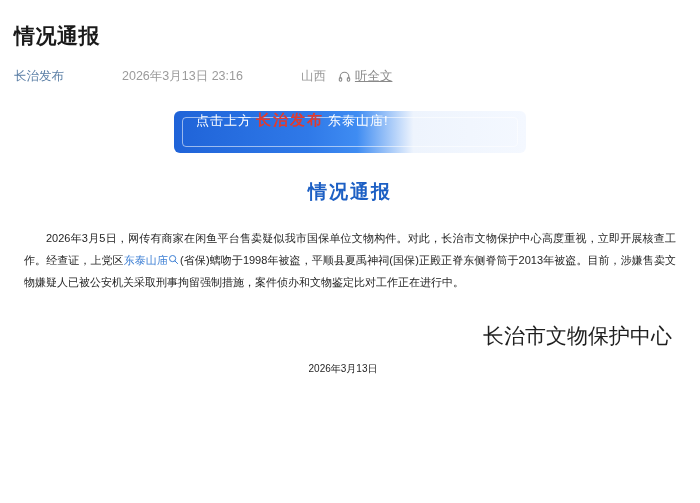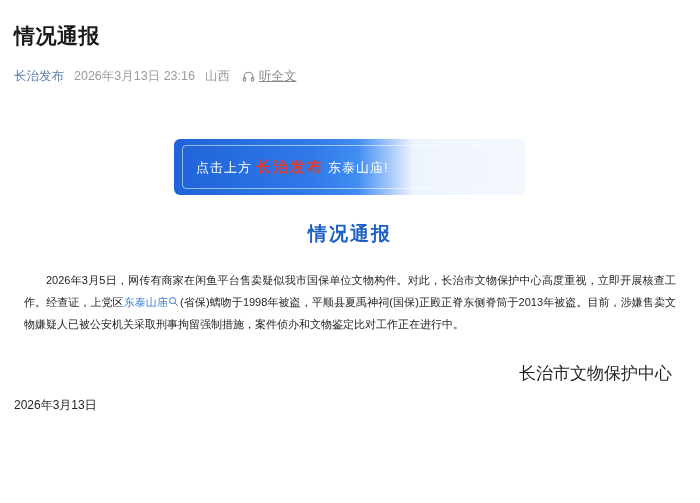--- a/index.html
+++ b/index.html
@@ -37,20 +37,21 @@
     color: #9b9b9b;
     height: 18px;
   }
   .meta-source {
     color: #5b7fa6;
     margin-right: 10px;
   }
   .meta-item {
     margin-right: 10px;
     white-space: nowrap;
+    margin-left: 48px;
   }
   .meta-listen {
     display: flex;
     align-items: center;
     color: #8a8a8a;
     margin-left: 2px;
     text-decoration: underline;
   }
   .headphone-icon {
     display: inline-block;
@@ -62,27 +63,26 @@
   .headphone-icon svg { display: block; }
 
   .banner-wrap {
     margin-top: 26px;
     display: flex;
     justify-content: center;
   }
   .banner {
     position: relative;
     width: 352px;
-    height: 56px;
+    height: 42px;
     background: linear-gradient(90deg, #1f63d8 0%, #2f79e8 38%, #3f8cf2 52%, #eef4fd 68%, #f4f8ff 100%);
     border-radius: 6px;
     overflow: hidden;
     display: flex;
-    align-items: center;
-    margin-top: 28px;
+    align-items: flex-start;
   }
   .banner-inner {
     position: absolute;
     left: 8px;
     top: 6px;
     right: 8px;
     bottom: 6px;
     border: 1px solid rgba(255,255,255,0.55);
     border-radius: 4px;
     box-sizing: border-box;
@@ -139,29 +139,29 @@
     margin-right: 1px;
     vertical-align: -1px;
     position: relative;
   }
   .magnifier svg { display:block; }
 
   .sign {
     margin-top: 22px;
     padding-right: 14px;
     text-align: right;
-    font-size: 17px;
+    font-size: 21px;
     color: #1f1f1f;
     line-height: 2.0;
   }
   .sign-date {
     margin-top: 2px;
     padding-right: 14px;
-    text-align: left;
-    font-size: 12px;
+    text-align: center;
+    font-size: 10px;
     color: #1f1f1f;
     line-height: 2.0;
   }
 </style>
 </head>
 <body>
 
 <div class="page">
 
   <h1 class="article-title">情况通报</h1>

